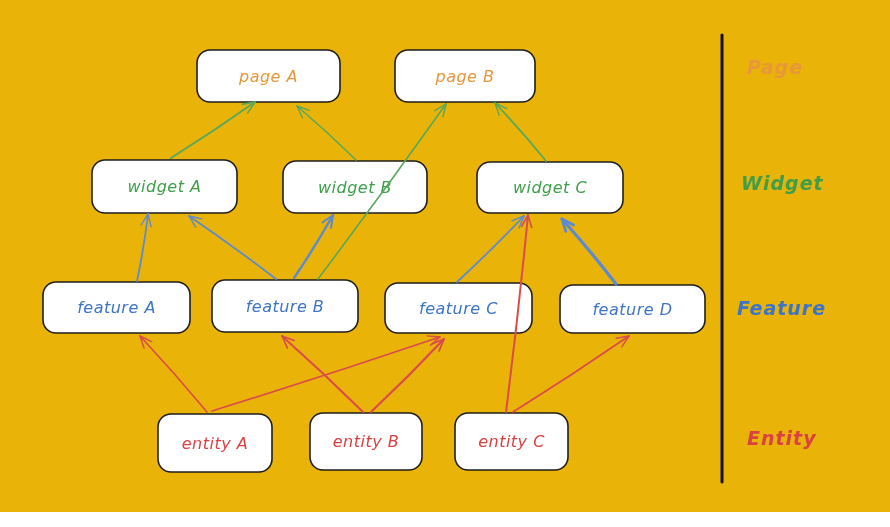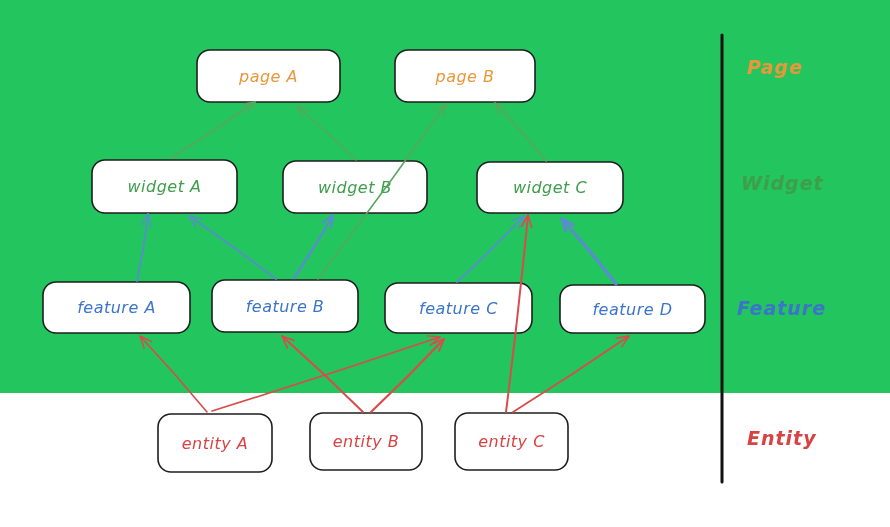--- a/index.html
+++ b/index.html
@@ -7,22 +7,22 @@
     padding: 0;
     background: #ffffff;
     width: 890px;
     height: 527px;
     overflow: hidden;
     font-family: "DejaVu Sans", "Liberation Sans", sans-serif;
   }
   #stage {
     position: relative;
     width: 890px;
-    height: 393px;
-    background: #22c55e;
+    height: 512px;
+    background: #eab308;
   }
   svg { display: block; }
   .node-rect {
     fill: #ffffff;
     stroke: #1e1e1e;
     stroke-width: 1.6;
   }
   .node-label {
     font-family: "DejaVu Sans", "Liberation Sans", sans-serif;
     font-size: 16px;

